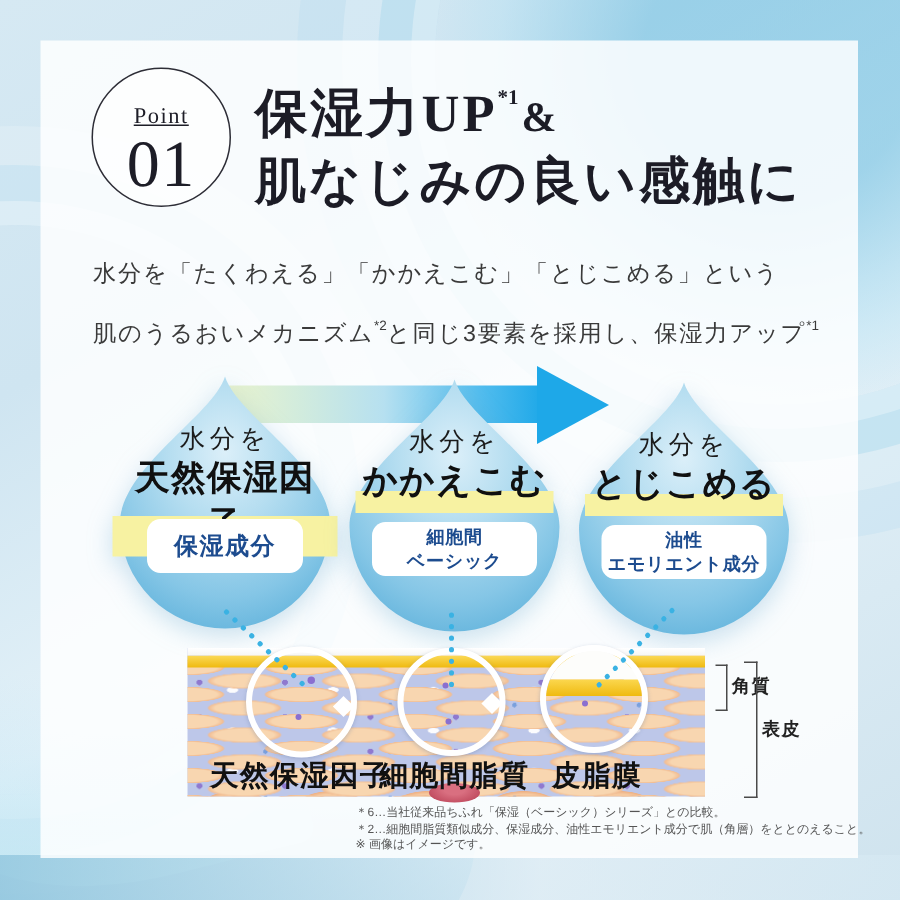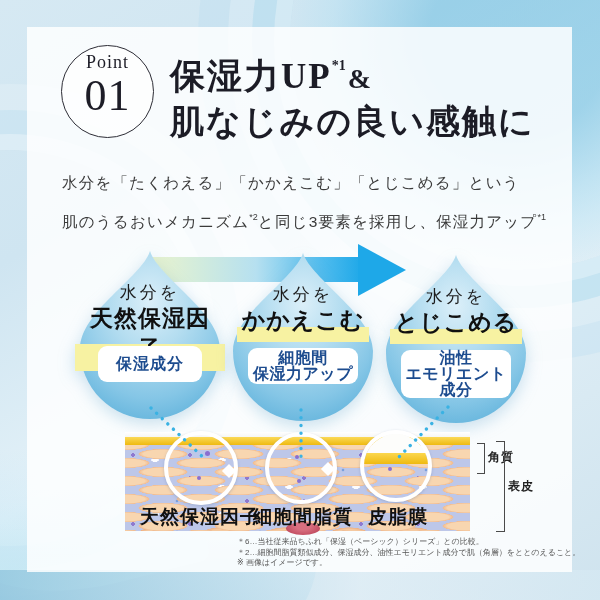--- a/index.html
+++ b/index.html
@@ -20,21 +20,21 @@
   .bottom-band{position:absolute;left:0;bottom:0;width:100%;height:30px;
     background:linear-gradient(90deg,rgba(140,195,220,.75),rgba(228,240,247,.6) 60%,rgba(214,233,243,.7));}
 
   .panel{position:absolute;left:27px;top:27px;width:545px;height:545px;
     background:rgba(255,255,255,.84);}
 
   
   .badge{position:absolute;left:61px;top:45px;width:91px;height:91px;border:1.5px solid #2d2d36;
     border-radius:50%;background:rgba(255,255,255,.65);text-align:center;
     font-family:"Liberation Serif","DejaVu Serif",serif;color:#1d1d27;}
-  .badge .p{display:block;margin-top:6px;font-size:18px;letter-spacing:1px;}
+  .badge .p{display:block;margin-top:24px;font-size:15px;letter-spacing:1px;text-decoration:underline;}
   .badge .n{display:block;margin-top:0;font-size:44px;line-height:46px;letter-spacing:1px;}
 
   
   .title{position:absolute;left:170px;top:44px;font-family:"Liberation Serif","DejaVu Serif",serif;
     color:#1c1c26;font-weight:600;}
   .title .l1{font-size:35px;line-height:44px;letter-spacing:2px;}
   .title .l1 sup{font-size:14px;letter-spacing:0;vertical-align:18px;}
   .title .l1 .amp{font-size:28px;margin-left:2px;}
   .title .l2{font-size:34px;line-height:42px;letter-spacing:2px;}
 
@@ -54,21 +54,21 @@
   .drop svg{position:absolute;left:0;top:0;width:100%;height:100%;}
   .drop .mizu{position:absolute;left:0;top:32px;width:100%;text-align:center;font-size:17px;
     letter-spacing:3px;color:#1b1b1b;}
   .drop .action{position:absolute;left:0;top:54px;width:100%;text-align:center;}
   .drop .action span{display:inline-block;font-size:23px;font-weight:800;color:#101010;letter-spacing:1px;
     background:linear-gradient(to bottom,rgba(0,0,0,0) 60%,#f7f2a2 60%);padding:0 5px 6px 5px;}
   .drop .card{position:absolute;left:50%;transform:translateX(-50%);top:97px;min-height:36px;width:104px;
     background:#fff;border-radius:9px;display:flex;flex-direction:column;justify-content:center;
     font-family:"Liberation Serif","DejaVu Serif",serif;font-weight:700;color:#1d4c8f;text-align:center;}
   .drop1 .card .c1{font-size:16px;letter-spacing:1px;}
-  .drop2 .card,.drop3 .card{width:110px;font-size:16px;line-height:16px;letter-spacing:.5px;}
+  .drop2 .card,.drop3 .card{width:110px;font-size:12px;line-height:16px;letter-spacing:.5px;}
 
   
   .dots-svg{position:absolute;left:0;top:0;width:600px;height:600px;z-index:4;pointer-events:none;}
 
   
   .skin{position:absolute;left:125px;top:432px;width:345px;height:99px;z-index:2;overflow:hidden;
     background-color:#bdc7e9;
     background-image:
       linear-gradient(#ffffff,#f6f6f4),
       linear-gradient(#fbd957,#efba10),
@@ -164,21 +164,21 @@
   </div>
 
   <div class="drop drop2" style="left:228px;top:251px;">
     <svg viewBox="0 0 150 172">
       <path d="M75 2 C83 28 145 63 145 100 A70 70 0 1 1 5 100 C5 63 67 28 75 2 Z" fill="url(#dropGrad)"></path>
     </svg>
     <div class="mizu">水分を</div>
     <div class="action"><span>かかえこむ</span></div>
     <div class="card">
       <span class="c1">細胞間</span>
-        <span class="c2">保湿力アップ</span>
+        <span class="c2">ベーシック</span>
     </div>
   </div>
 
   <div class="drop drop3" style="left:381px;top:253px;">
     <svg viewBox="0 0 150 172">
       <path d="M75 2 C83 28 145 63 145 100 A70 70 0 1 1 5 100 C5 63 67 28 75 2 Z" fill="url(#dropGrad)"></path>
     </svg>
     <div class="mizu">水分を</div>
     <div class="action"><span>とじこめる</span></div>
     <div class="card">

